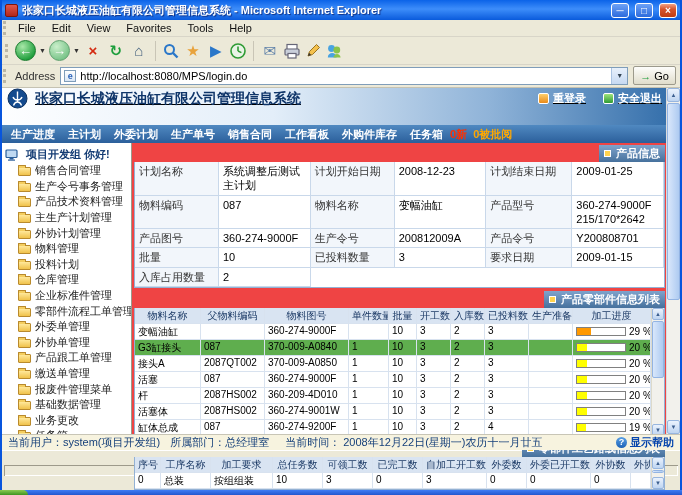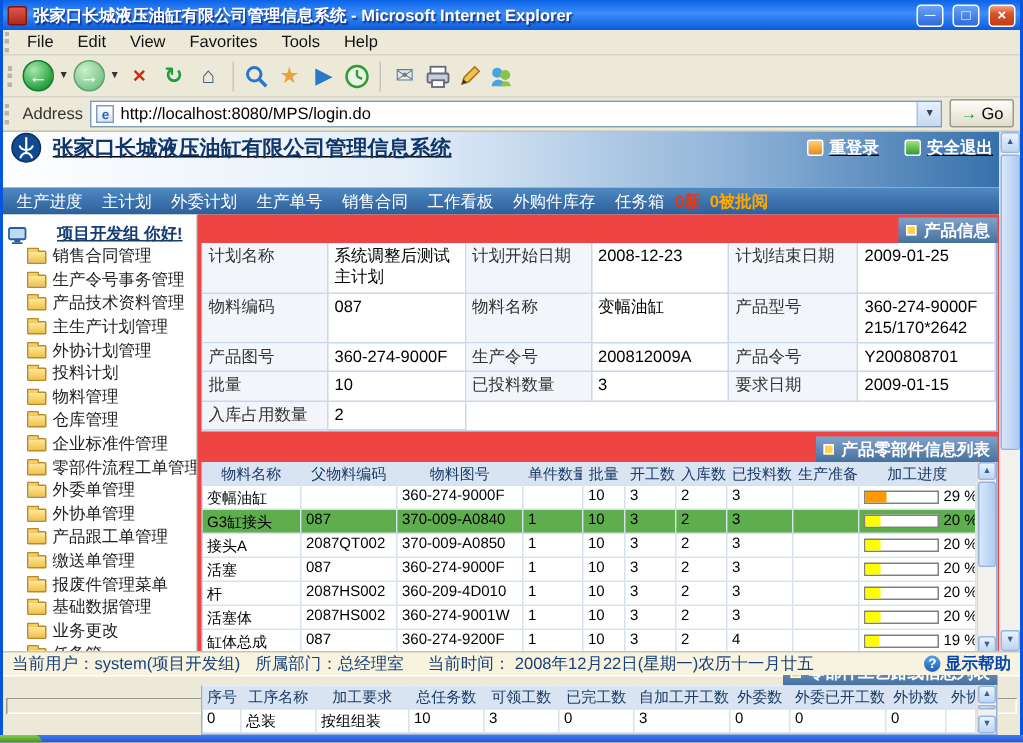--- a/index.html
+++ b/index.html
@@ -47,27 +47,27 @@
   .hdr-btn{display:flex;align-items:center;gap:4px;color:#fff;font-size:11px;font-weight:bold;margin-left:10px;white-space:nowrap;}
   .hb-ico{width:11px;height:11px;border-radius:2px;border:1px solid #fff;}
   .hb-orange{background:linear-gradient(#FFCF6B,#E88A1A);}
   .hb-green{background:linear-gradient(#9FE37C,#2F9B34);}
 
   .navrow{flex:0 0 18px;display:flex;background:#ECE9D8;padding-right:14px;}
   .tabs{width:130px;flex:0 0 130px;display:flex;align-items:flex-end;padding-left:3px;gap:3px;}
   .tab{font-size:11px;padding:1px 10px 0;border:1px solid #8A8775;border-bottom:none;border-radius:3px 3px 0 0;background:linear-gradient(#F4F2E8,#D6D2C0);color:#333;height:16px;}
   .tab.active{background:linear-gradient(#FFFFFF,#CFE0F3);border-color:#5A7EB5;font-weight:bold;color:#143C74;}
   .navbar{flex:1;background:linear-gradient(#5astream,#2B5F9B);background:linear-gradient(#5089C1,#2B5F9B);display:flex;align-items:center;padding:0 9px;gap:13px;min-width:0;overflow:hidden;}
-  .nav-item{color:#fff;font-size:11px;font-weight:normal;white-space:nowrap;}
+  .nav-item{color:#fff;font-size:11px;font-weight:bold;white-space:nowrap;}
   .nav-badges{display:flex;gap:6px;margin-left:-6px;}
   .nav-badge{font-size:11px;font-weight:bold;white-space:nowrap;}
 
   .content{flex:1;display:flex;min-height:0;padding-right:14px;}
   .sidebar{flex:0 0 130px;background:#fff;border-right:1px solid #9C9A8C;overflow:hidden;font-size:11px;padding:3px 0 0 3px;color:#222;}
-  .tree-root{display:flex;gap:20px;align-items:flex-end;white-space:nowrap;height:17px;font-weight:bold;color:#143C74;text-decoration:underline;}
+  .tree-root{display:flex;gap:8px;align-items:center;white-space:nowrap;height:17px;font-weight:bold;color:#143C74;}
   .tree-item{display:flex;gap:4px;align-items:center;white-space:nowrap;height:15.6px;padding-left:13px;overflow:hidden;}
   .folder{width:13px;height:9px;background:linear-gradient(#FFE89A,#F0C24B);border:1px solid #B98A2C;border-radius:1px;position:relative;flex:0 0 13px;margin-top:2px;}
   .folder::before{content:"";position:absolute;top:-3px;left:-1px;width:6px;height:2px;background:#F4CE60;border:1px solid #B98A2C;border-bottom:none;border-radius:1px 1px 0 0;}
 
   .main{flex:1;background:#ef4444;padding:2px 1px 0 2px;display:flex;flex-direction:column;min-width:0;align-items:flex-end;}
   .sec-hdr{flex:0 0 17px;background:linear-gradient(#7FA3CC,#46719D);color:#fff;font-weight:bold;font-size:11px;display:flex;align-items:center;gap:5px;padding:0 5px;}
   .sec-icon{width:7px;height:7px;background:#FFD34E;border:1px solid #fff;flex:0 0 7px;}
   .gap{flex:0 0 3px;}
 
   .pi-grid{display:grid;grid-template-columns:84px 1fr 84px 1fr 86px 1fr;background:#fff;border:1px solid #93B1D4;border-top:none;font-size:11px;}
@@ -266,26 +266,26 @@
               </div>
 
 
               <div class="tree-item">
                 <span class="folder"></span>
                 <span>外协计划管理</span>
               </div>
 
               <div class="tree-item">
                 <span class="folder"></span>
+                <span>物料管理</span>
+              </div>
+
+              <div class="tree-item">
+                <span class="folder"></span>
                 <span>投料计划</span>
-              </div>
-
-              <div class="tree-item">
-                <span class="folder"></span>
-                <span>物料管理</span>
               </div>
 
               <div class="tree-item">
                 <span class="folder"></span>
                 <span>仓库管理</span>
               </div>
 
               <div class="tree-item">
                 <span class="folder"></span>
                 <span>企业标准件管理</span>

